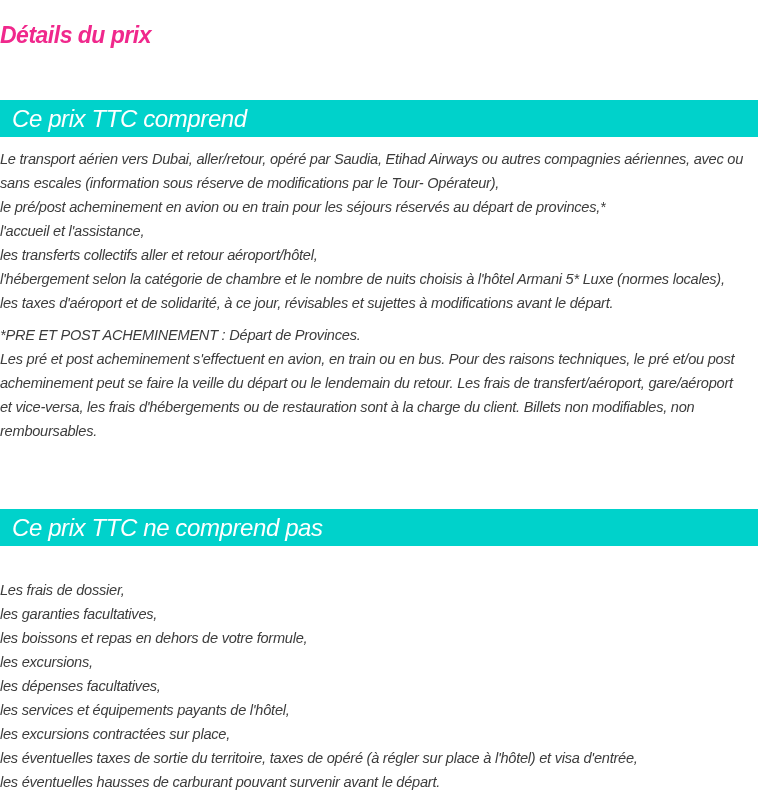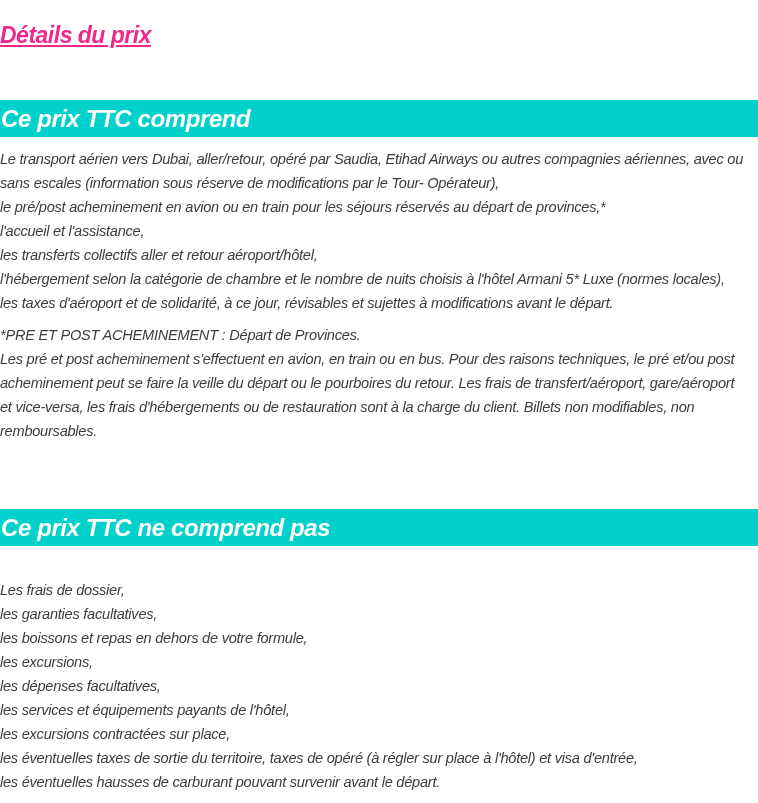--- a/index.html
+++ b/index.html
@@ -18,35 +18,34 @@
       position: absolute;
       left: 0;
       top: 20px;
       margin: 0;
       font-size: 23px;
       font-weight: bold;
       font-style: italic;
       color: #f0288c;
       letter-spacing: -0.5px;
       line-height: 30px;
-      text-decoration: underline;
     }
     .banner {
       position: absolute;
       left: 0;
       width: 758px;
       height: 37px;
       background: #00d2cb;
       color: #ffffff;
       font-size: 24px;
       font-style: italic;
-      font-weight: bold;
+      font-weight: normal;
       line-height: 37px;
       box-sizing: border-box;
-      padding-left: 1px;
+      padding-left: 12px;
       letter-spacing: -0.4px;
       margin: 0;
     }
     .banner.first { top: 100px; }
     .banner.second { top: 509px; }
     .text-block {
       position: absolute;
       left: 0;
       width: 702px;
       font-size: 14.6px;
@@ -73,21 +72,21 @@
   <span class="line">le pré/post acheminement en avion ou en train pour les séjours réservés au départ de provinces,*</span>
   <span class="line">l'accueil et l'assistance,</span>
   <span class="line">les transferts collectifs aller et retour aéroport/hôtel,</span>
   <span class="line">l'hébergement selon la catégorie de chambre et le nombre de nuits choisis à l'hôtel Armani 5* Luxe (normes locales),</span>
   <span class="line">les taxes d'aéroport et de solidarité, à ce jour, révisables et sujettes à modifications avant le départ.</span>
 </div>
 
 <div class="text-block note">
   <span class="line">*PRE ET POST ACHEMINEMENT : Départ de Provinces.</span>
   <span class="line">Les pré et post acheminement s'effectuent en avion, en train ou en bus. Pour des raisons techniques, le pré et/ou post</span>
-  <span class="line">acheminement peut se faire la veille du départ ou le pourboires du retour. Les frais de transfert/aéroport, gare/aéroport</span>
+  <span class="line">acheminement peut se faire la veille du départ ou le lendemain du retour. Les frais de transfert/aéroport, gare/aéroport</span>
   <span class="line">et vice-versa, les frais d'hébergements ou de restauration sont à la charge du client. Billets non modifiables, non</span>
   <span class="line">remboursables.</span>
 </div>
 
 <h2 class="banner second">Ce prix TTC ne comprend pas</h2>
 
 <div class="text-block excludes">
   <span class="line">Les frais de dossier,</span>
   <span class="line">les garanties facultatives,</span>
   <span class="line">les boissons et repas en dehors de votre formule,</span>

